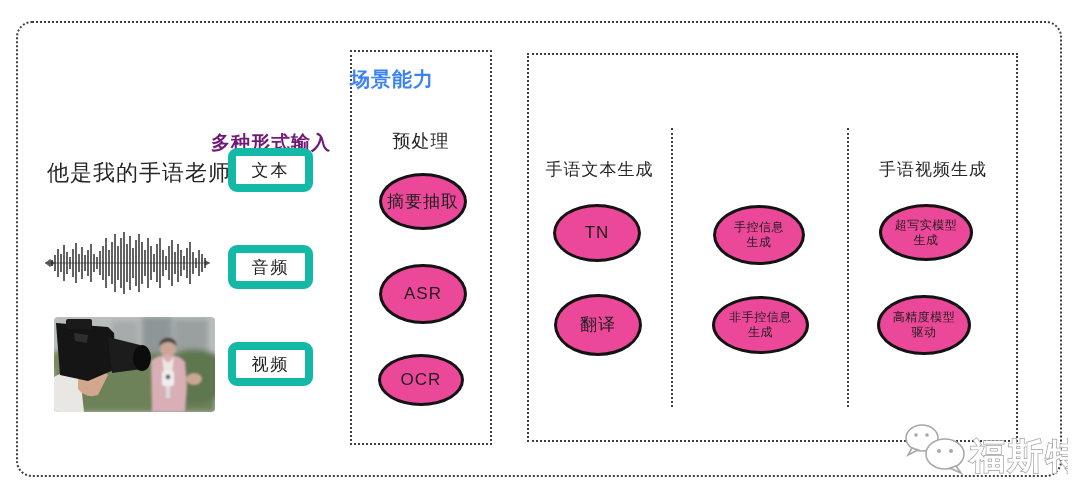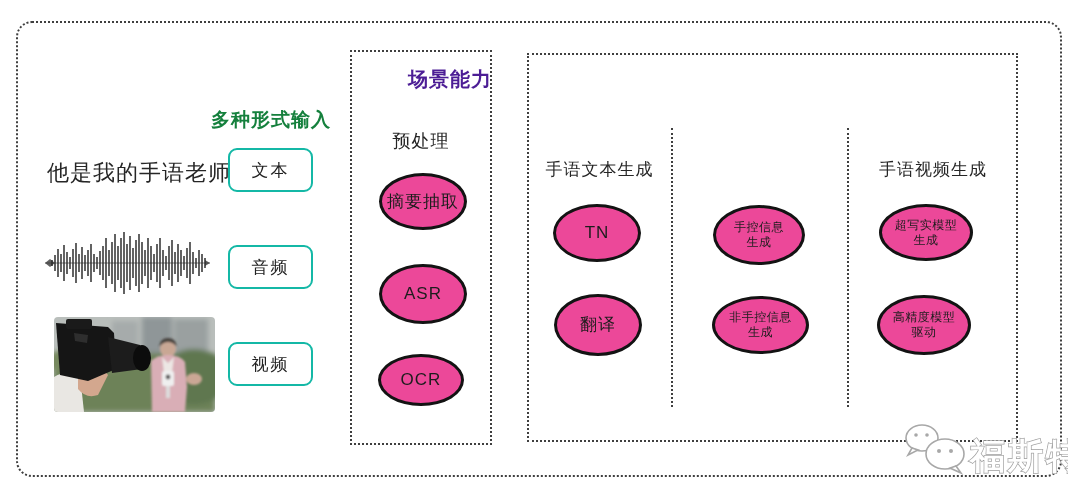--- a/index.html
+++ b/index.html
@@ -5,28 +5,28 @@
   html,body{margin:0;padding:0;background:#ffffff;}
   body{font-family:"Liberation Sans", sans-serif; color:#1f1f1f;}
   .canvas{position:relative;width:1080px;height:499px;background:#ffffff;overflow:hidden;}
 
   
   .frame{position:absolute;border:2px dotted #3f3f3f;box-sizing:border-box;background:transparent;}
   .frame.outer{border-radius:16px;}
   .vdivider{position:absolute;width:0;border-left:2px dotted #3f3f3f;}
 
   
-  .box-title{position:absolute;text-align:right;font-weight:bold;font-size:20px;color:#4c1d95;letter-spacing:1px;}
+  .box-title{position:absolute;text-align:left;font-weight:bold;font-size:20px;color:#3b82f6;letter-spacing:1px;}
   .stage-label{position:absolute;text-align:center;font-size:18px;color:#242424;letter-spacing:1px;}
   .col-header{position:absolute;text-align:center;font-size:17px;color:#262626;letter-spacing:1px;}
-  .input-heading{position:absolute;text-align:center;font-size:19px;font-weight:bold;color:#15803d;letter-spacing:1px;}
+  .input-heading{position:absolute;text-align:center;font-size:19px;font-weight:bold;color:#701a75;letter-spacing:1px;margin-top:23px;}
   .sample-text{position:absolute;font-size:22px;color:#262626;letter-spacing:1px;white-space:nowrap;}
 
   
-  .type-box{position:absolute;width:85px;height:44px;border:2px solid #14b8a6;border-radius:9px;
+  .type-box{position:absolute;width:85px;height:44px;border:8px solid #14b8a6;border-radius:9px;
     box-sizing:border-box;display:flex;align-items:center;justify-content:center;
     font-size:17px;color:#222;letter-spacing:2px;background:#fff;}
 
   
   .node{position:absolute;border:3px solid #131313;border-radius:50%;box-sizing:border-box;background:#ec4899;
     display:flex;flex-direction:column;align-items:center;justify-content:center;line-height:1.25;color:#1d1d1d;}
   .node span{display:block;text-align:center;}
   .node.single{font-size:17px;letter-spacing:1px;}
   .node.double{font-size:12px;letter-spacing:0.5px;}
 

